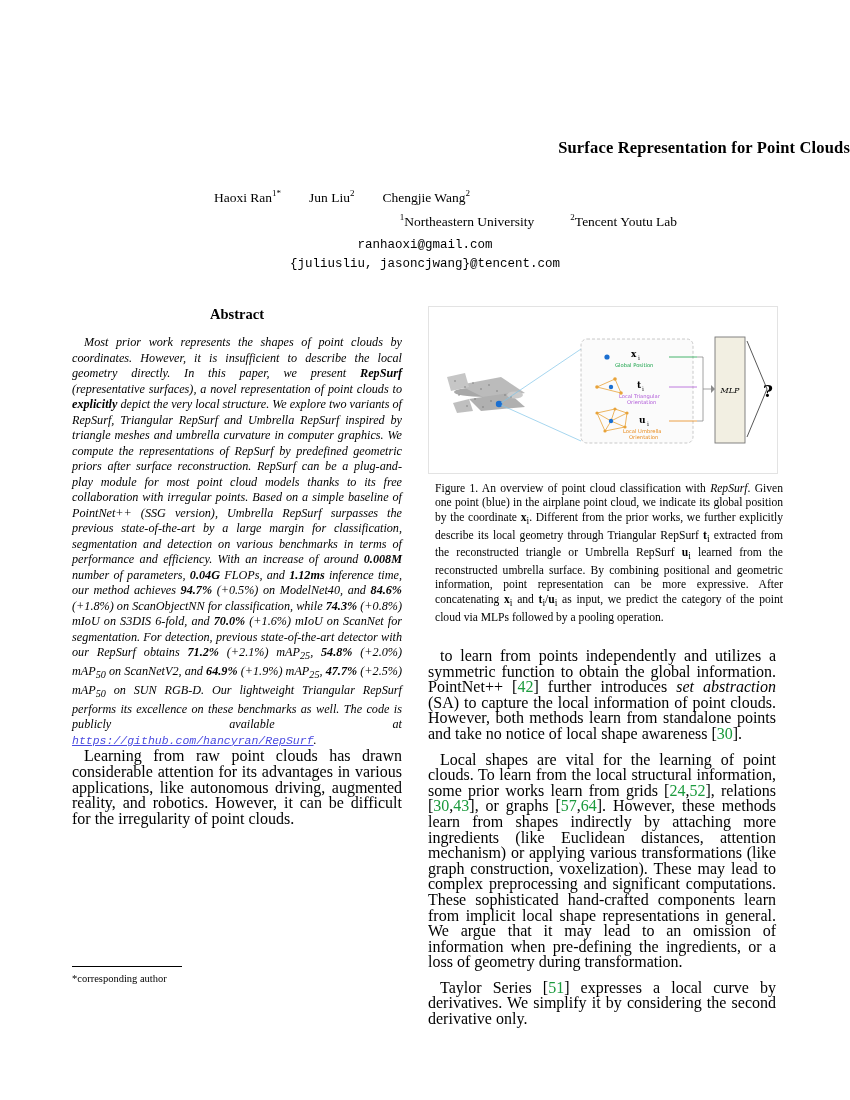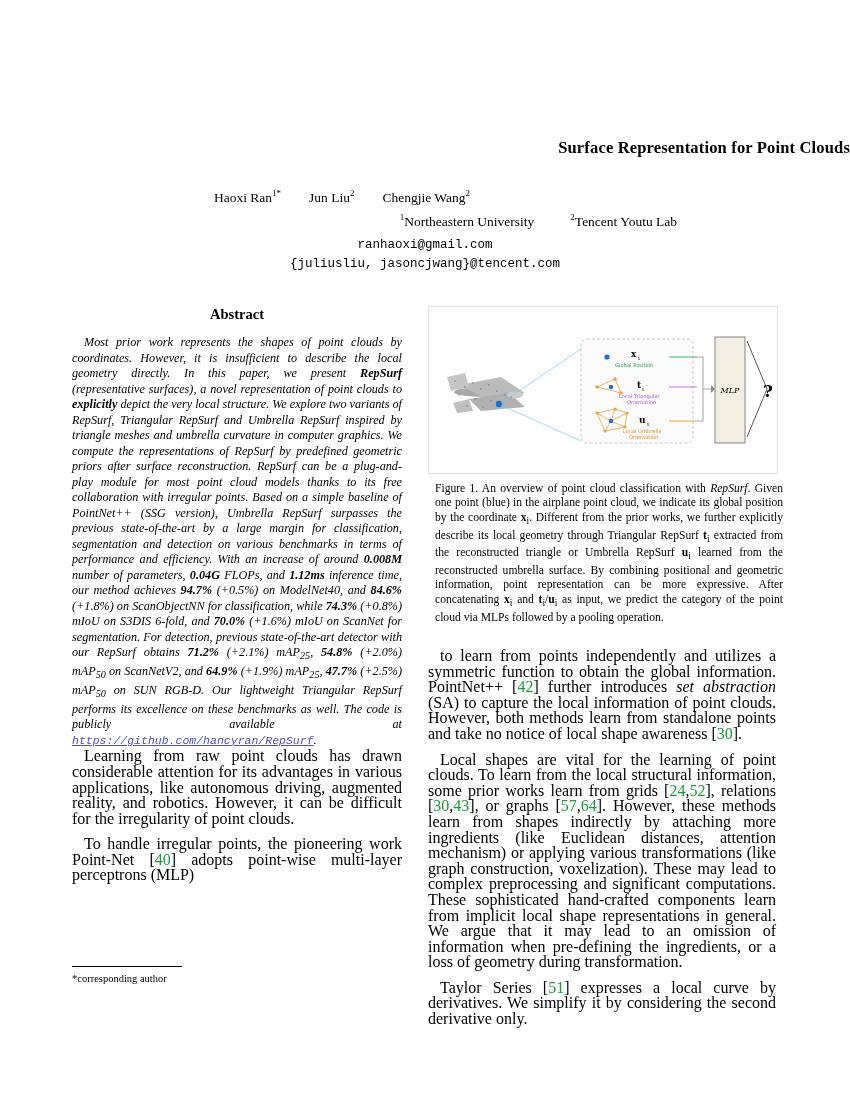--- a/index.html
+++ b/index.html
@@ -170,21 +170,20 @@
   <div class="emails">
     <div>ranhaoxi@gmail.com</div>
     <div>{juliusliu, jasoncjwang}@tencent.com</div>
   </div>
 
   <div class="col-left">
     <div class="abstract-head">Abstract</div>
     <p class="abs"><span>Most prior work represents the shapes of point clouds by coordinates. However, it is insufficient to describe the local geometry directly. In this paper, we present </span><span class="b">RepSurf</span><span> (representative surfaces), a novel representation of point clouds to </span><span class="b">explicitly</span><span> depict the very local structure. We explore two variants of RepSurf, Triangular RepSurf and Umbrella RepSurf inspired by triangle meshes and umbrella curvature in computer graphics. We compute the representations of RepSurf by predefined geometric priors after surface reconstruction. RepSurf can be a plug-and-play module for most point cloud models thanks to its free collaboration with irregular points. Based on a simple baseline of PointNet++ (SSG version), Umbrella RepSurf surpasses the previous state-of-the-art by a large margin for classification, segmentation and detection on various benchmarks in terms of performance and efficiency. With an increase of around </span><span class="b">0.008M</span><span> number of parameters, </span><span class="b">0.04G</span><span> FLOPs, and </span><span class="b">1.12ms</span><span> inference time, our method achieves </span><span class="b">94.7%</span><span> (+0.5%) on ModelNet40, and </span><span class="b">84.6%</span><span> (+1.8%) on ScanObjectNN for classification, while </span><span class="b">74.3%</span><span> (+0.8%) mIoU on S3DIS 6-fold, and </span><span class="b">70.0%</span><span> (+1.6%) mIoU on ScanNet for segmentation. For detection, previous state-of-the-art detector with our RepSurf obtains </span><span class="b">71.2%</span><span> (+2.1%) mAP</span><sub>25</sub><span>, </span><span class="b">54.8%</span><span> (+2.0%) mAP</span><sub>50</sub><span> on ScanNetV2, and </span><span class="b">64.9%</span><span> (+1.9%) mAP</span><sub>25</sub><span>, </span><span class="b">47.7%</span><span> (+2.5%) mAP</span><sub>50</sub><span> on SUN RGB-D. Our lightweight Triangular RepSurf performs its excellence on these benchmarks as well. The code is publicly available at </span><a class="mono-link" href="#">https://github.com/hancyran/RepSurf</a><span>.</span></p>
 
     <p class="body">Learning from raw point clouds has drawn considerable attention for its advantages in various applications, like autonomous driving, augmented reality, and robotics. However, it can be difficult for the irregularity of point clouds.</p>
-    <p class="body gap"><span>To handle irregular points, the pioneering work Point-Net [</span><span class="cite">40</span><span>] adopts point-wise multi-layer perceptrons (MLP)</span></p>
   </div>
 
   <div class="figure-box">
     <svg width="348" height="166" viewBox="0 0 348 166" xmlns="http://www.w3.org/2000/svg">
       <rect x="0" y="0" width="348" height="166" fill="#ffffff"></rect>
 
       <g fill="#8d8d8d" opacity="0.85">
         <ellipse cx="55" cy="85" rx="30" ry="5" fill="#9a9a9a"></ellipse>
         <polygon points="30,78 72,70 96,86 58,92" fill="#b0b0b0"></polygon>
         <polygon points="40,92 80,86 96,100 52,104" fill="#a3a3a3"></polygon>

